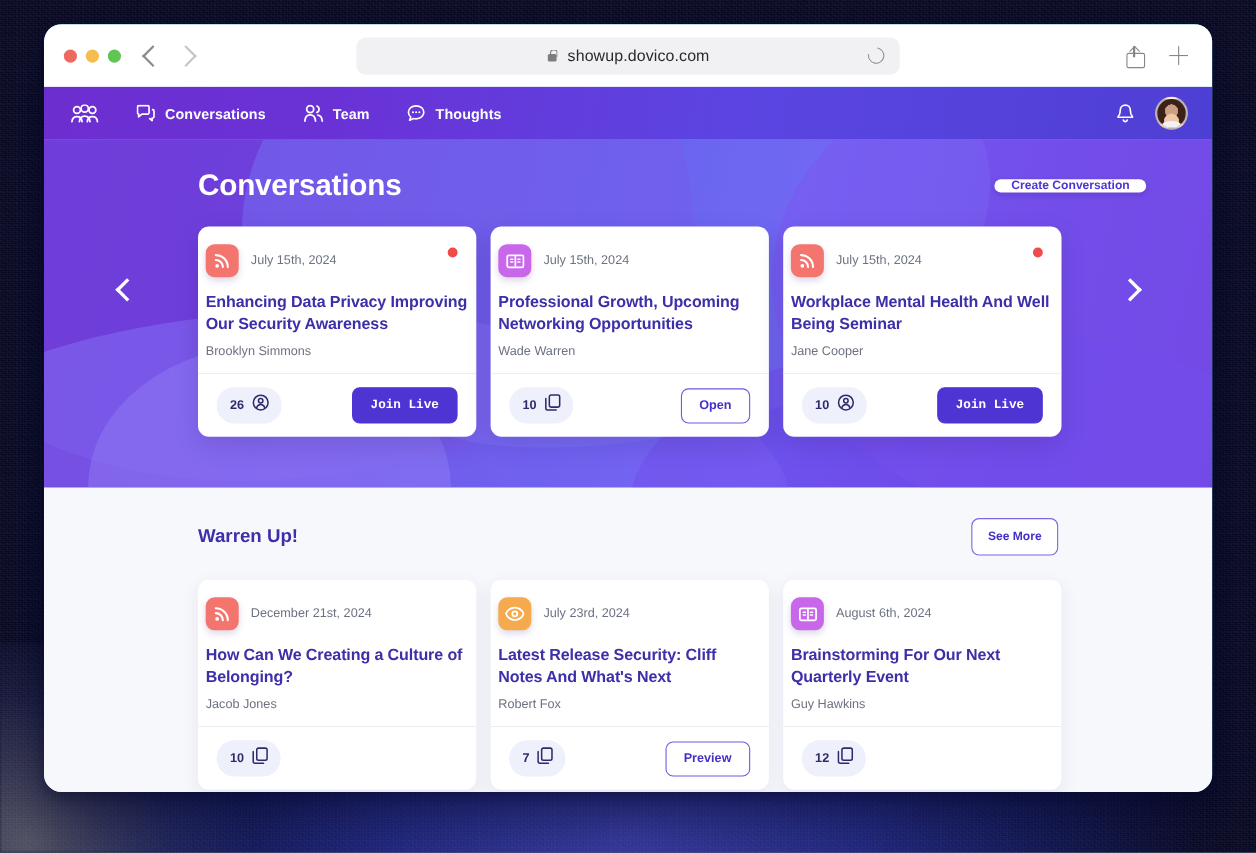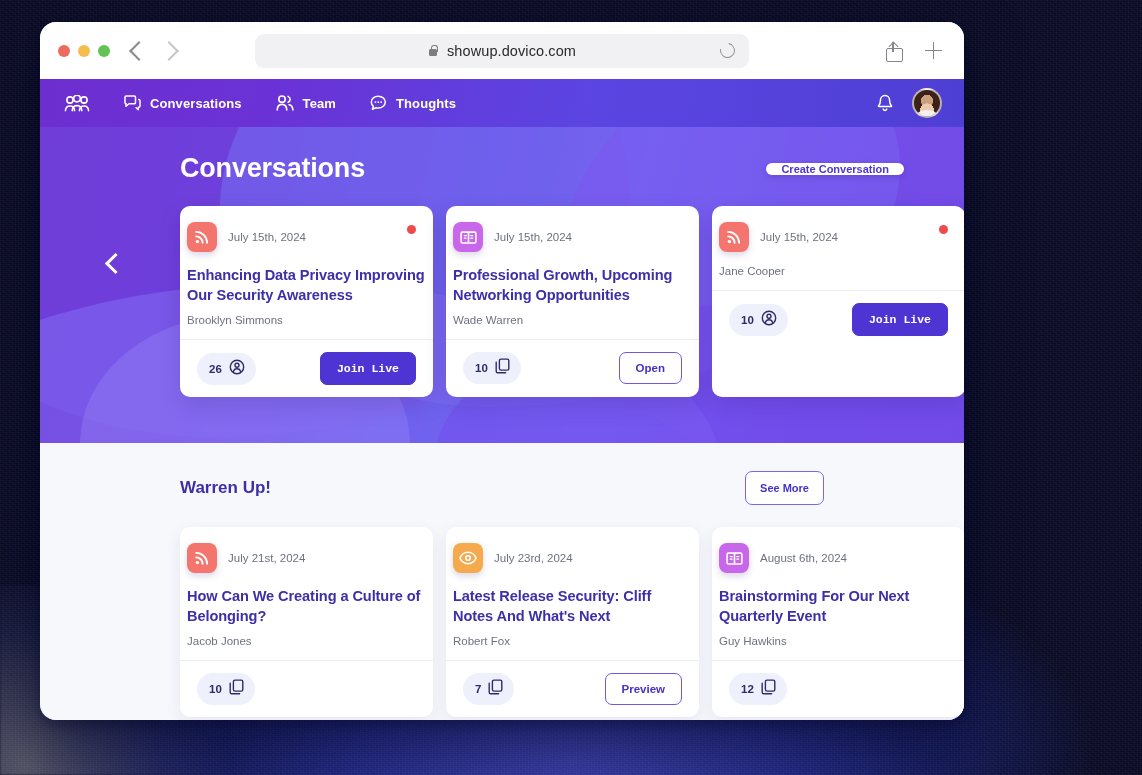--- a/index.html
+++ b/index.html
@@ -38,21 +38,21 @@
     left: 0; bottom: 0;
     width: 260px; height: 190px;
     background: radial-gradient(circle at 10% 95%, rgba(255,255,255,.30), rgba(150,160,255,.12) 45%, transparent 70%);
     filter: blur(1px);
   }
 
   
   .window {
     position: absolute;
     left: 40px; top: 22px;
-    width: 924px; height: 698px;
+    width: 1062px; height: 698px;
     background: #7dd3fc;
     border-radius: 16px;
     overflow: hidden;
     box-shadow: 0 30px 60px rgba(4,6,40,.55), 0 4px 14px rgba(4,6,40,.4);
   }
 
   
   .chrome {
     height: 57px;
     background: #ffffff;
@@ -469,20 +469,21 @@
                 <span class="card-ic" style="background:#f4756e">
                   <svg width="16" height="16" viewBox="0 0 16 16" fill="none">
                     <circle cx="3.4" cy="12.6" r="1.7" fill="#fff"></circle>
                     <path d="M2.2 7.4A6.4 6.4 0 0 1 8.6 13.8" stroke="#fff" stroke-width="1.9" stroke-linecap="round"></path>
                     <path d="M2.2 2.9A10.9 10.9 0 0 1 13.1 13.8" stroke="#fff" stroke-width="1.9" stroke-linecap="round"></path>
                   </svg>
                 </span>
                 <span class="card-date">July 15th, 2024</span>
               </div>
               <span class="live-dot"></span>
+              <div class="card-title">Workplace Mental Health And Well Being Seminar</div>
               <div class="card-author">Jane Cooper</div>
             </div>
             <div class="card-foot">
               <span class="pill">
                 <span class="pill-num">10</span>
                 <span><svg width="16" height="16" viewBox="0 0 16 16" fill="none">
                     <circle cx="8" cy="8" r="6.7" stroke="#2f2a6b" stroke-width="1.4"></circle>
                     <circle cx="8" cy="6.3" r="2" stroke="#2f2a6b" stroke-width="1.4"></circle>
                     <path d="M4.4 12.6c.5-1.9 1.9-2.9 3.6-2.9s3.1 1 3.6 2.9" stroke="#2f2a6b" stroke-width="1.4" stroke-linecap="round"></path>
                   </svg></span>
@@ -503,21 +504,21 @@
         <div class="card">
           <div class="card-body">
             <div class="card-top">
               <span class="card-ic" style="background:#f4756e">
                 <svg width="16" height="16" viewBox="0 0 16 16" fill="none">
                   <circle cx="3.4" cy="12.6" r="1.7" fill="#fff"></circle>
                   <path d="M2.2 7.4A6.4 6.4 0 0 1 8.6 13.8" stroke="#fff" stroke-width="1.9" stroke-linecap="round"></path>
                   <path d="M2.2 2.9A10.9 10.9 0 0 1 13.1 13.8" stroke="#fff" stroke-width="1.9" stroke-linecap="round"></path>
                 </svg>
               </span>
-              <span class="card-date">July 21st, 2024</span>
+              <span class="card-date">December 21st, 2024</span>
             </div>
             <div class="card-title">How Can We Creating a Culture of Belonging?</div>
             <div class="card-author">Jacob Jones</div>
           </div>
           <div class="card-foot">
             <span class="pill">
               <span class="pill-num">10</span>
               <span><svg width="15" height="16" viewBox="0 0 15 16" fill="none">
                   <rect x="4.4" y="1.1" width="9.4" height="11" rx="1.6" stroke="#2f2a6b" stroke-width="1.4"></rect>
                   <path d="M10.6 14.8H2.8a1.6 1.6 0 0 1-1.6-1.6V4.3" stroke="#2f2a6b" stroke-width="1.4" stroke-linecap="round"></path>

